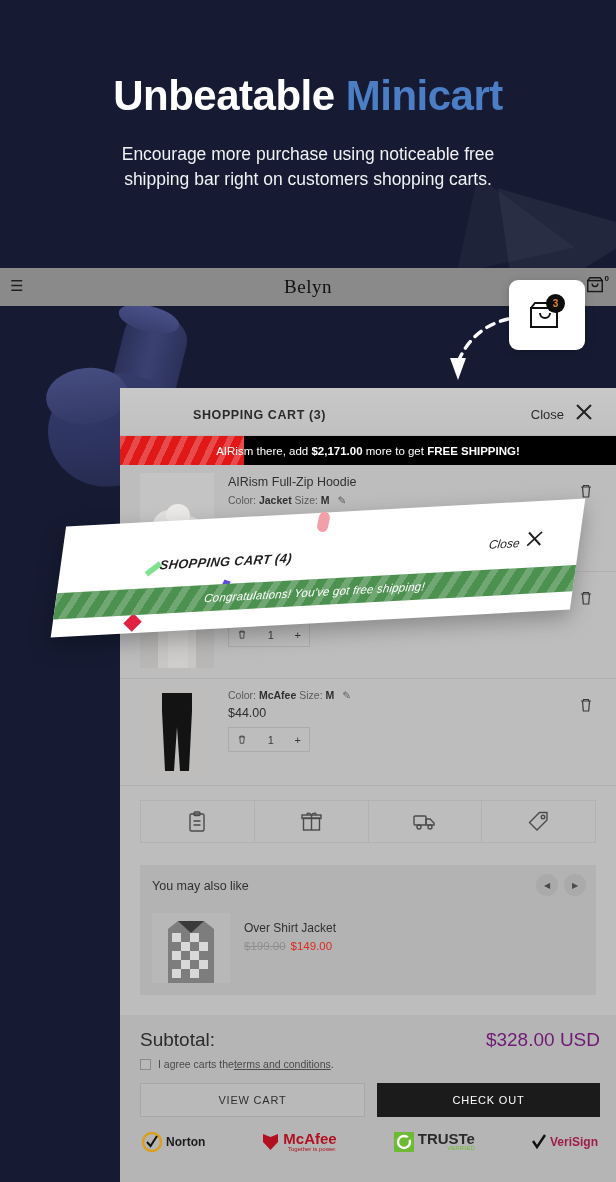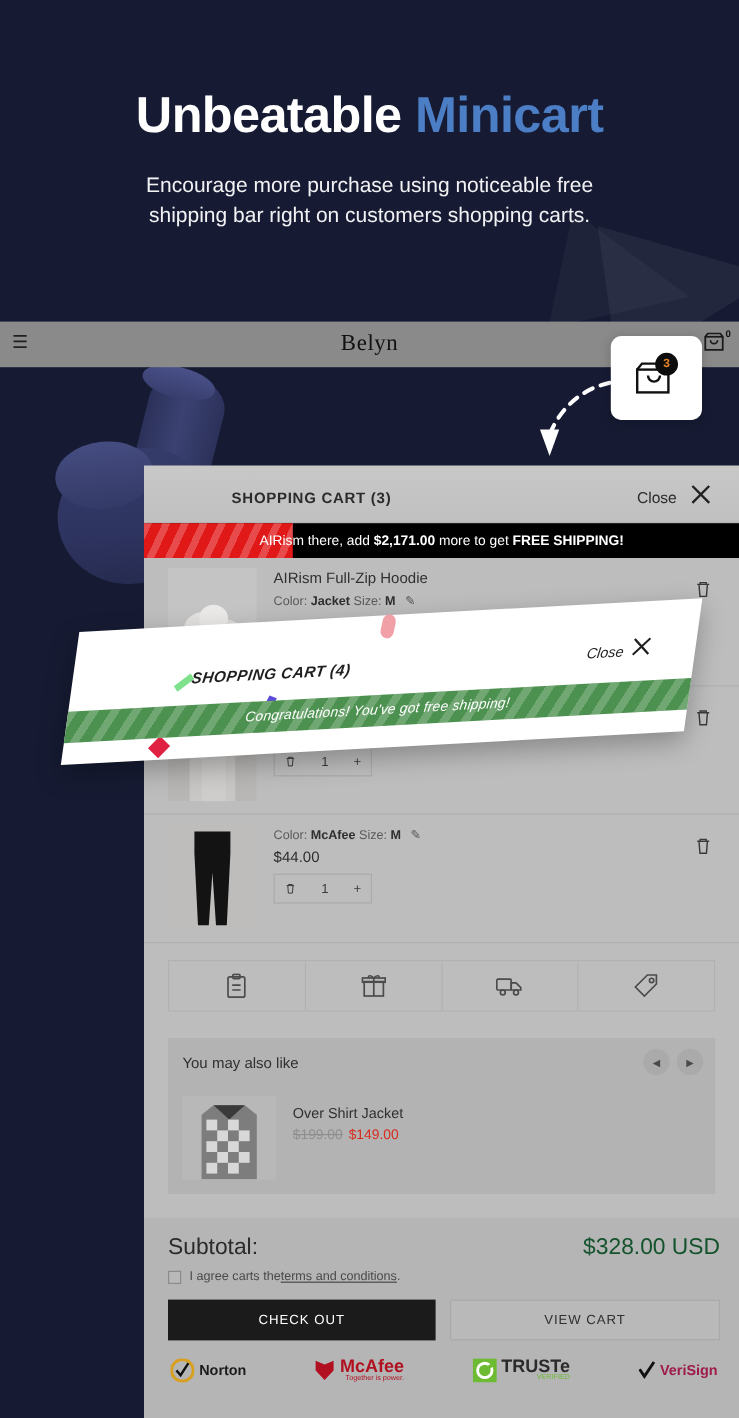--- a/index.html
+++ b/index.html
@@ -211,21 +211,21 @@
 
   
   .cart-foot {
     position:absolute; left:0; bottom:0; width:500px; height:167px;
     background:#b5b5b5; padding:14px 20px 0 20px;text-align:right;
   }
   .foot-row {
     display:flex; align-items:baseline; justify-content:space-between;
   }
   .foot-row .lbl { font-size:19px; color:#2b2b2b; }
-  .foot-row .amt { font-size:19px; color:#14532d; }
+  .foot-row .amt { font-size:19px; color:#701a75; }
   .terms { margin-top:7px; font-size:10.5px; color:#4a4a4a; display:flex; align-items:center; }
   .terms .box {
     width:11px; height:11px; border:1px solid #8b8b8b; background:#b9b9b9;
     margin-right:7px; display:inline-block;
   }
   .terms a { color:#4a4a4a; text-decoration:underline; }
   .btn-row { display:flex; gap:12px; margin-top:13px; }
   .btn {
     flex:1; height:34px; display:flex; align-items:center; justify-content:center;
     font-size:11px; letter-spacing:0.8px;
@@ -508,22 +508,22 @@
       <span class="lbl">Subtotal:</span>
       <span class="amt">$328.00 USD</span>
     </div>
     <div class="terms">
       <span class="box"></span>
       <span>I agree carts the </span>
         <a href="#">terms and conditions</a>
         <span>.</span>
     </div>
     <div class="btn-row">
+      <div class="btn view">VIEW CART</div>
       <div class="btn checkout">CHECK OUT</div>
-      <div class="btn view">VIEW CART</div>
     </div>
     <div class="badges">
       <div class="badge-item">
         <svg width="20" height="20" viewBox="0 0 20 20">
           <circle cx="10" cy="10" r="9" fill="none" stroke="#d9a020" stroke-width="2.5"></circle>
           <path d="M5 10 L8.5 14 L15 4" stroke="#111" stroke-width="2" fill="none"></path>
         </svg>
         <span class="txt" style="color:#1b1b1b">Norton</span>
       </div>
       <div class="badge-item">

